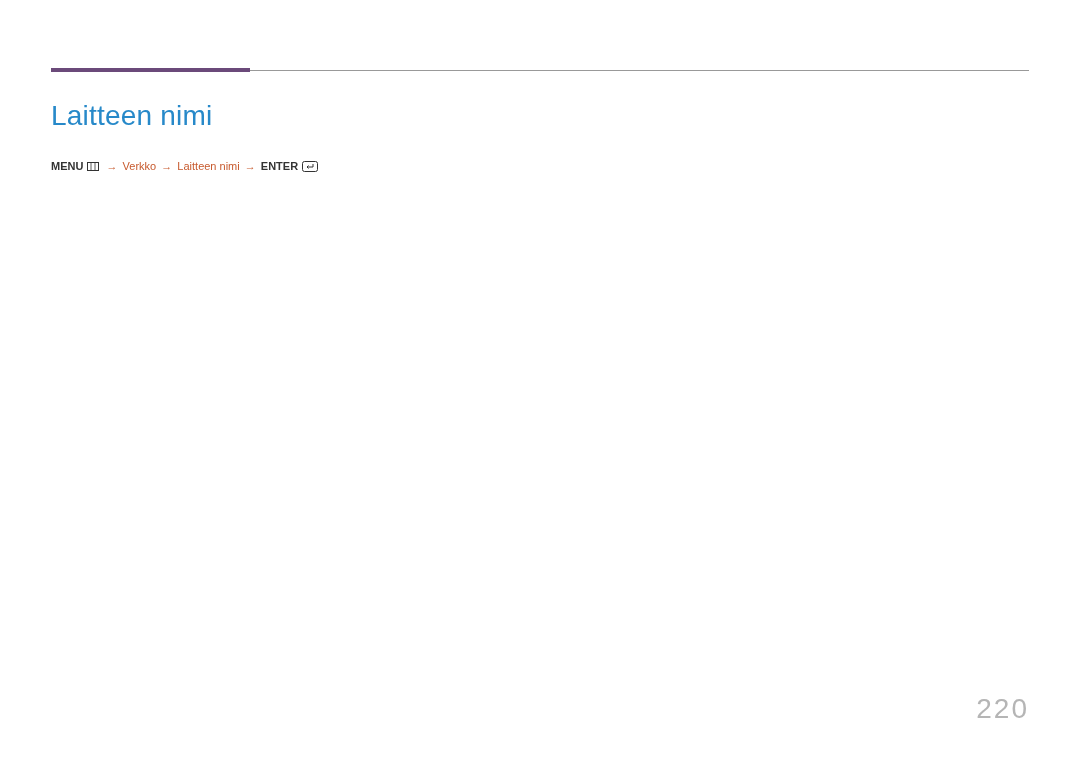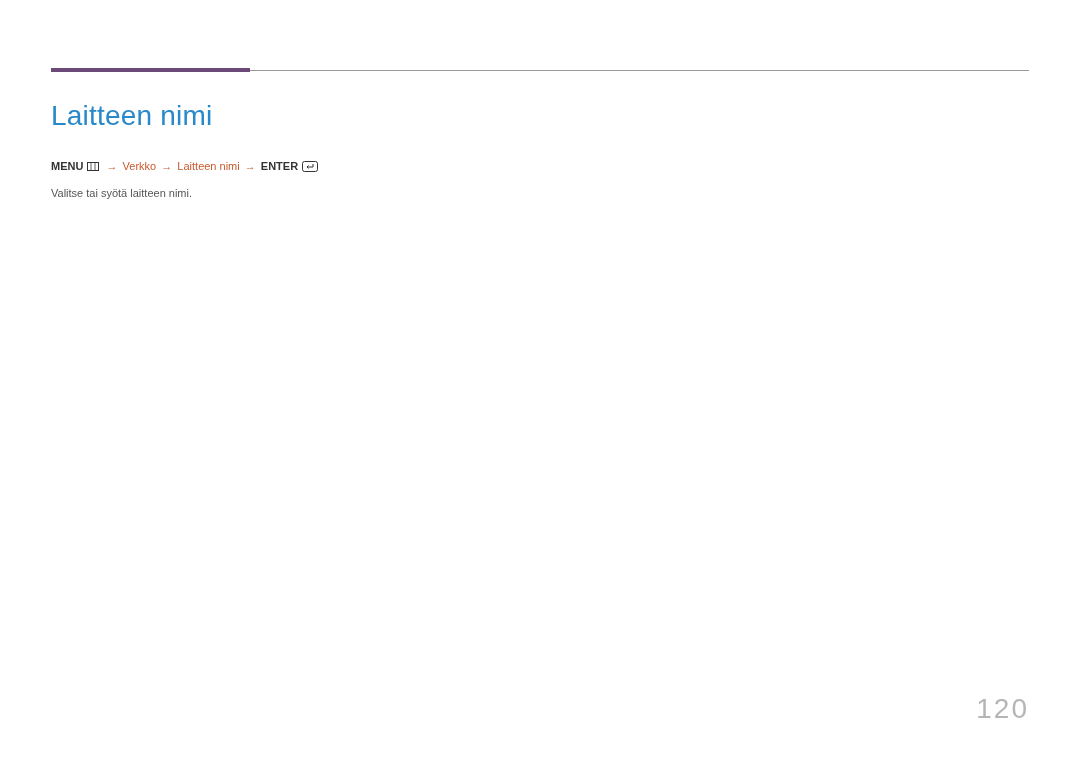--- a/index.html
+++ b/index.html
@@ -113,16 +113,15 @@
     <span class="arrow">→</span>
     <span class="bold">ENTER</span>
     <span class="enter-icon">
       <svg width="16" height="11" viewBox="0 0 16 11">
         <rect x="0.5" y="0.5" width="15" height="10" rx="2" fill="none" stroke="#333" stroke-width="1"></rect>
         <path d="M 11 3 L 11 6 L 5 6 M 6.5 4.5 L 5 6 L 6.5 7.5" fill="none" stroke="#333" stroke-width="1"></path>
       </svg>
     </span>
   </div>
 
-  <div class="body-text">Valitse tai syötä laitteen nimi.</div>
 </div>
 
-<div class="page-number">120</div>
+<div class="page-number">220</div>
 
 </body></html>

